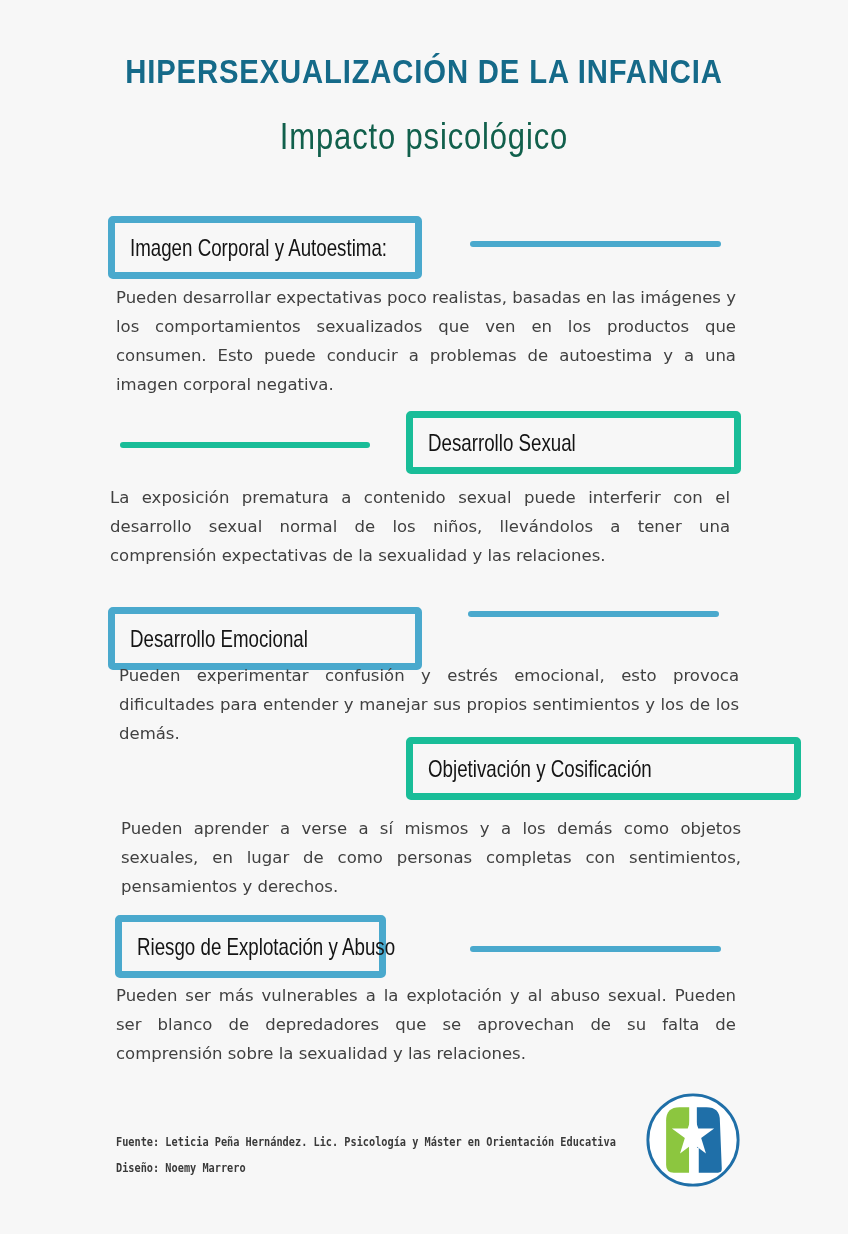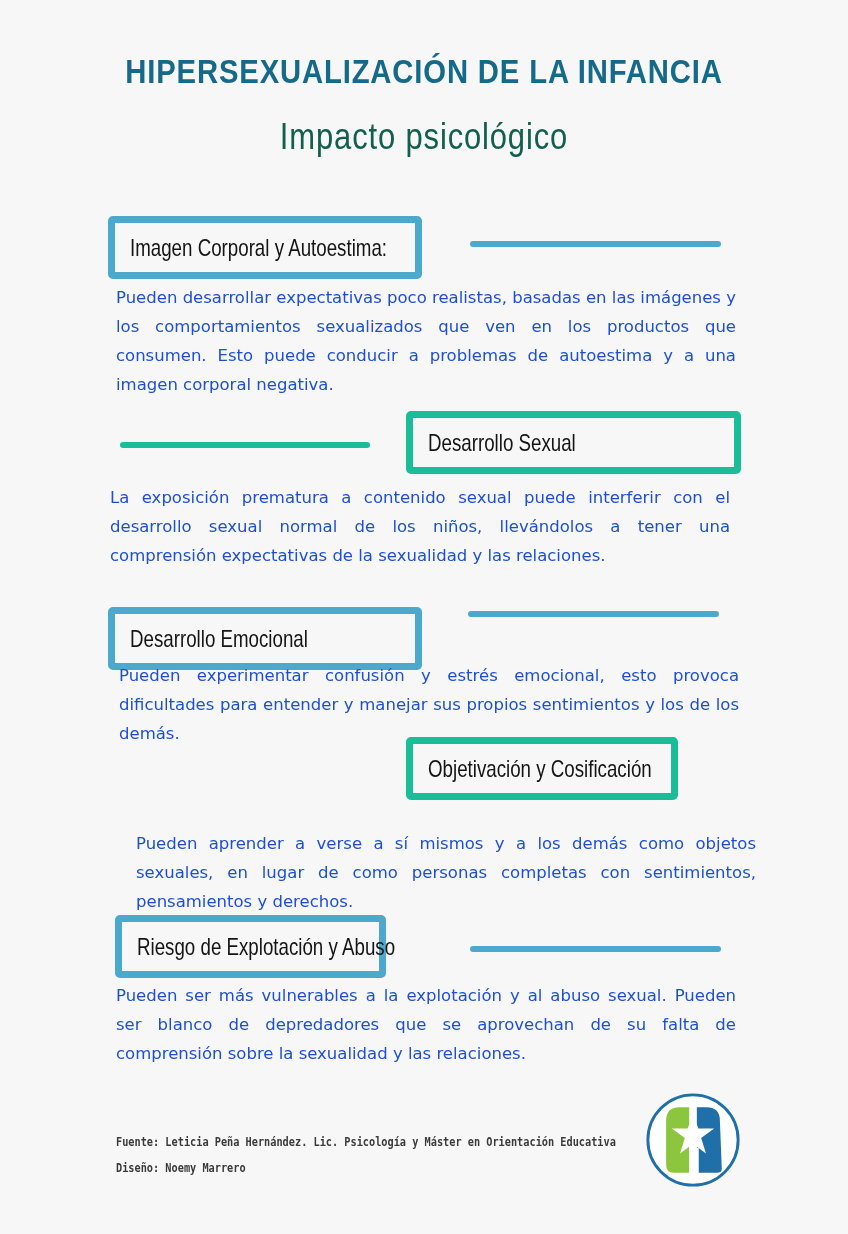--- a/index.html
+++ b/index.html
@@ -58,21 +58,21 @@
     background: #4aa9cd;
   }
   .line.green { background: #19bd98; }
   .para {
     position: absolute;
     font-family: "DejaVu Sans", sans-serif;
     font-size: 16.5px;
     line-height: 29px;
     text-align: justify;
     text-align-last: left;
-    color: #1d4ed8;
+    color: #404040;
   }
   .footer {
     position: absolute; left: 116px;
     font-family: "DejaVu Sans Mono", monospace;
     font-weight: bold;
     font-size: 12.5px;
     color: #3a3a3a;
     white-space: nowrap;
     transform: scaleX(0.82);
     transform-origin: left center;
@@ -99,24 +99,24 @@
   <span class="box-label">Desarrollo Sexual</span>
 </div>
 <p class="para" style="left:110px; top:483px; width:620px; margin:0;">La exposición prematura a contenido sexual puede interferir con el desarrollo sexual normal de los niños, llevándolos a tener una comprensión expectativas de la sexualidad y las relaciones.</p>
 
 <div class="box" style="left:108px; top:607px;">
   <span class="box-label">Desarrollo Emocional</span>
 </div>
 <div class="line" style="left:468px; top:611px; width:251px;"></div>
 <p class="para" style="left:119px; top:661px; width:620px; margin:0;">Pueden experimentar confusión y estrés emocional, esto provoca dificultades para entender y manejar sus propios sentimientos y los de los demás.</p>
 
-<div class="box green" style="left:406px; top:737px; width:272px;">
+<div class="box green" style="left:406px; top:737px; width:395px;">
   <span class="box-label">Objetivación y Cosificación</span>
 </div>
-<p class="para" style="left:120px; top:813px; width:620px; margin:16px;">Pueden aprender a verse a sí mismos y a los demás como objetos sexuales, en lugar de como personas completas con sentimientos, pensamientos y derechos.</p>
+<p class="para" style="left:120px; top:813px; width:620px; margin:1px;">Pueden aprender a verse a sí mismos y a los demás como objetos sexuales, en lugar de como personas completas con sentimientos, pensamientos y derechos.</p>
 
 <div class="box" style="left:115px; top:915px; width:271px;">
   <span class="box-label">Riesgo de Explotación y Abuso</span>
 </div>
 <div class="line" style="left:470px; top:946px; width:251px;"></div>
 <p class="para" style="left:116px; top:981px; width:620px; margin:0;">Pueden ser más vulnerables a la explotación y al abuso sexual. Pueden ser blanco de depredadores que se aprovechan de su falta de comprensión sobre la sexualidad y las relaciones.</p>
 
 <div class="footer" style="top:1134px;">Fuente: Leticia  Peña Hernández. Lic. Psicología y Máster en Orientación Educativa</div>
 <div class="footer" style="top:1160px;">Diseño: Noemy Marrero</div>
 

